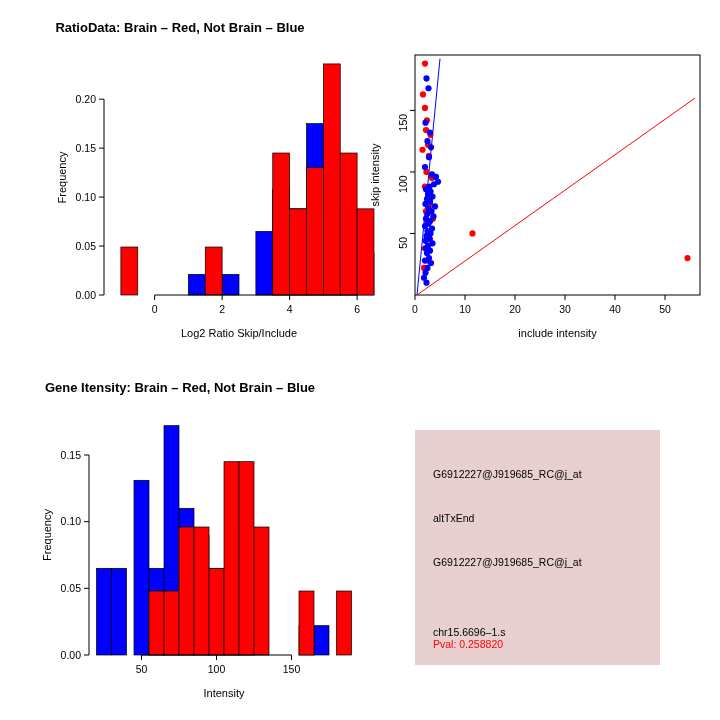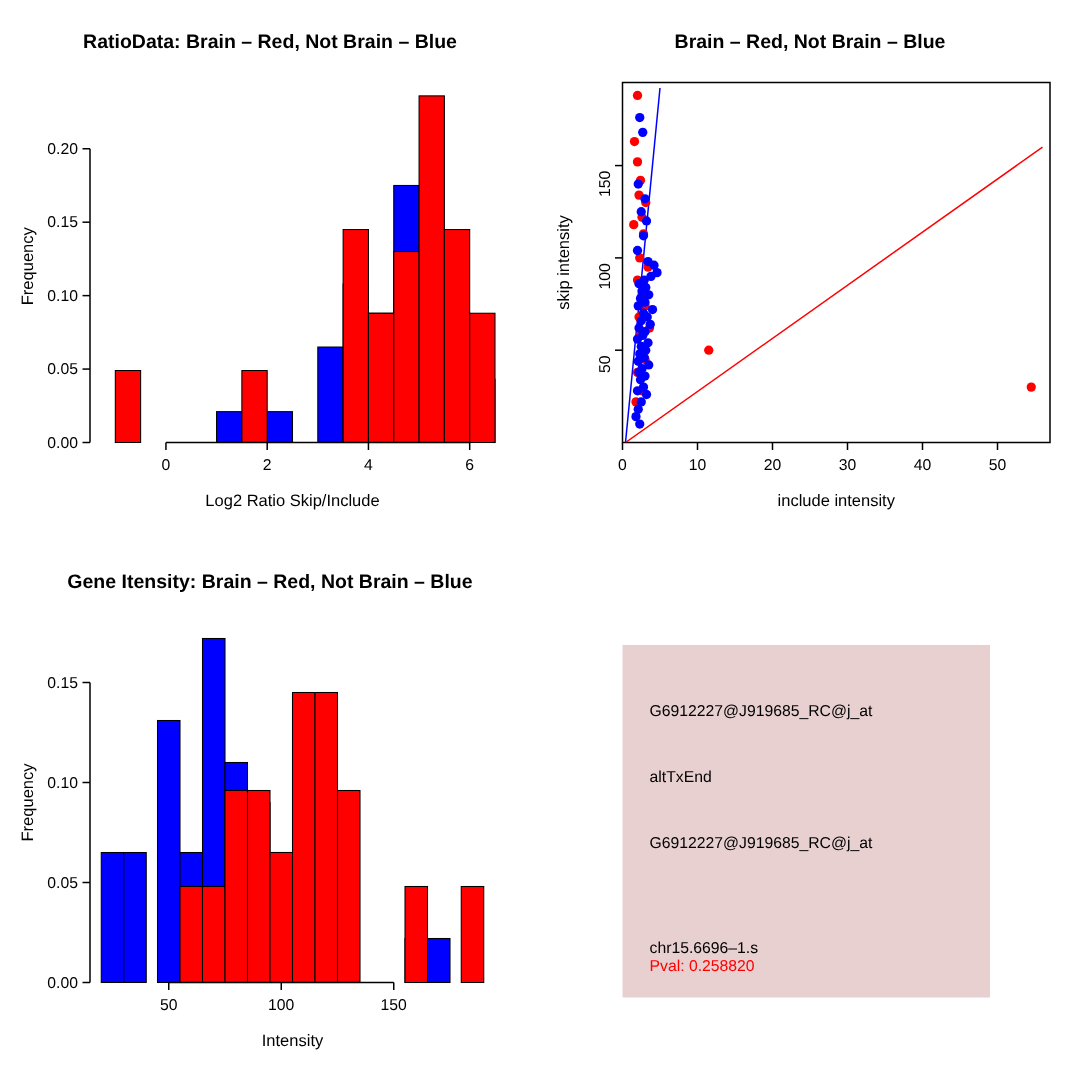--- a/index.html
+++ b/index.html
@@ -26,21 +26,21 @@
     font-size:10.5px;
     color:#000;
     position:absolute;
     white-space:nowrap;
   }
   .info-pval{color:#ff0000;}
 </style>
 </head>
 <body>
 
-<div class="panel" style="left:0;top:0;width:360px;height:360px;">
+<div class="panel" style="left:0;top:0;width:360px;height:360px;padding-left:44px;">
   <div class="ttl" style="position:absolute;left:0;top:20px;width:360px;">RatioData: Brain – Red, Not Brain – Blue</div>
   <svg id="svg-ratio" width="360" height="360">
       <g style="mix-blend-mode:multiply">
         <rect x="144.375" y="274.4375" width="16.875" height="20.5625" fill="#0000ff" stroke="#000" stroke-width="0.7"></rect>
         <rect x="178.125" y="274.4375" width="16.875" height="20.5625" fill="#0000ff" stroke="#000" stroke-width="0.7"></rect>
         <rect x="211.875" y="231.35416666666666" width="16.875" height="63.64583333333334" fill="#0000ff" stroke="#000" stroke-width="0.7"></rect>
         <rect x="228.75" y="189.25" width="16.875" height="105.75" fill="#0000ff" stroke="#000" stroke-width="0.7"></rect>
         <rect x="245.625" y="208.83333333333334" width="16.875" height="86.16666666666666" fill="#0000ff" stroke="#000" stroke-width="0.7"></rect>
         <rect x="262.5" y="123.64583333333334" width="16.875" height="171.35416666666666" fill="#0000ff" stroke="#000" stroke-width="0.7"></rect>
         <rect x="279.375" y="167.70833333333331" width="16.875" height="127.29166666666669" fill="#0000ff" stroke="#000" stroke-width="0.7"></rect>
@@ -74,21 +74,20 @@
       <line x1="245.625" y1="295" x2="245.625" y2="300" stroke="#000" stroke-width="1"></line>
       <text x="245.625" y="313" font-size="10.5" font-family="&quot;Liberation Sans&quot;, sans-serif" text-anchor="middle" fill="#000">4</text>
       <line x1="313.125" y1="295" x2="313.125" y2="300" stroke="#000" stroke-width="1"></line>
       <text x="313.125" y="313" font-size="10.5" font-family="&quot;Liberation Sans&quot;, sans-serif" text-anchor="middle" fill="#000">6</text>
       <text x="195" y="337" font-size="11" font-family="&quot;Liberation Sans&quot;, sans-serif" text-anchor="middle" fill="#000">Log2 Ratio Skip/Include</text>
       <text x="22" y="177.5" font-size="11" font-family="&quot;Liberation Sans&quot;, sans-serif" text-anchor="middle" fill="#000" transform="rotate(-90 22 177.5)">Frequency</text>
     </svg>
 </div>
 
 <div class="panel" style="left:360px;top:0;width:360px;height:360px;">
-  <div class="ttl" style="position:absolute;left:0;top:20px;width:360px;">Brain – Red, Not Brain – Blue</div>
   <svg id="svg-scatter" width="360" height="360">
       <rect x="55" y="55" width="285" height="240" fill="none" stroke="#000" stroke-width="1"></rect>
       <defs>
         <clipPath id="scclip">
           <rect x="55" y="55" width="285" height="240"></rect>
         </clipPath>
       </defs>
       <g clip-path="url(#scclip)">
         <line x1="57" y1="295" x2="80" y2="58.69230769230768" stroke="#0000ff" stroke-width="1"></line>
         <line x1="57" y1="295" x2="335" y2="98.0769230769231" stroke="#ff0000" stroke-width="1"></line>
@@ -179,21 +178,21 @@
       <text x="47" y="236.96153846153845" font-size="10.5" font-family="&quot;Liberation Sans&quot;, sans-serif" text-anchor="end" fill="#000" transform="rotate(-90 47 236.96153846153845)">50</text>
       <line x1="50" y1="171.92307692307693" x2="55" y2="171.92307692307693" stroke="#000" stroke-width="1"></line>
       <text x="47" y="175.42307692307693" font-size="10.5" font-family="&quot;Liberation Sans&quot;, sans-serif" text-anchor="end" fill="#000" transform="rotate(-90 47 175.42307692307693)">100</text>
       <line x1="50" y1="110.38461538461539" x2="55" y2="110.38461538461539" stroke="#000" stroke-width="1"></line>
       <text x="47" y="113.88461538461539" font-size="10.5" font-family="&quot;Liberation Sans&quot;, sans-serif" text-anchor="end" fill="#000" transform="rotate(-90 47 113.88461538461539)">150</text>
       <text x="197.5" y="337" font-size="11" font-family="&quot;Liberation Sans&quot;, sans-serif" text-anchor="middle" fill="#000">include intensity</text>
       <text x="19" y="175" font-size="11" font-family="&quot;Liberation Sans&quot;, sans-serif" text-anchor="middle" fill="#000" transform="rotate(-90 19 175)">skip intensity</text>
     </svg>
 </div>
 
-<div class="panel" style="left:0;top:360px;width:360px;height:360px;">
+<div class="panel" style="left:0;top:360px;width:360px;height:360px;padding-left:29px;">
   <div class="ttl" style="position:absolute;left:0;top:20px;width:360px;">Gene Itensity: Brain – Red, Not Brain – Blue</div>
   <svg id="svg-gene" width="360" height="360">
       <g style="mix-blend-mode:multiply">
         <rect x="67.5" y="208.33333333333331" width="15" height="86.66666666666669" fill="#0000ff" stroke="#000" stroke-width="0.7"></rect>
         <rect x="82.5" y="208.33333333333331" width="15" height="86.66666666666669" fill="#0000ff" stroke="#000" stroke-width="0.7"></rect>
         <rect x="105" y="120.33333333333331" width="15" height="174.66666666666669" fill="#0000ff" stroke="#000" stroke-width="0.7"></rect>
         <rect x="120" y="208.33333333333331" width="15" height="86.66666666666669" fill="#0000ff" stroke="#000" stroke-width="0.7"></rect>
         <rect x="135" y="65.66666666666669" width="15" height="229.33333333333331" fill="#0000ff" stroke="#000" stroke-width="0.7"></rect>
         <rect x="150" y="148.33333333333331" width="15" height="146.66666666666669" fill="#0000ff" stroke="#000" stroke-width="0.7"></rect>
         <rect x="165" y="175" width="15" height="120" fill="#0000ff" stroke="#000" stroke-width="0.7"></rect>

